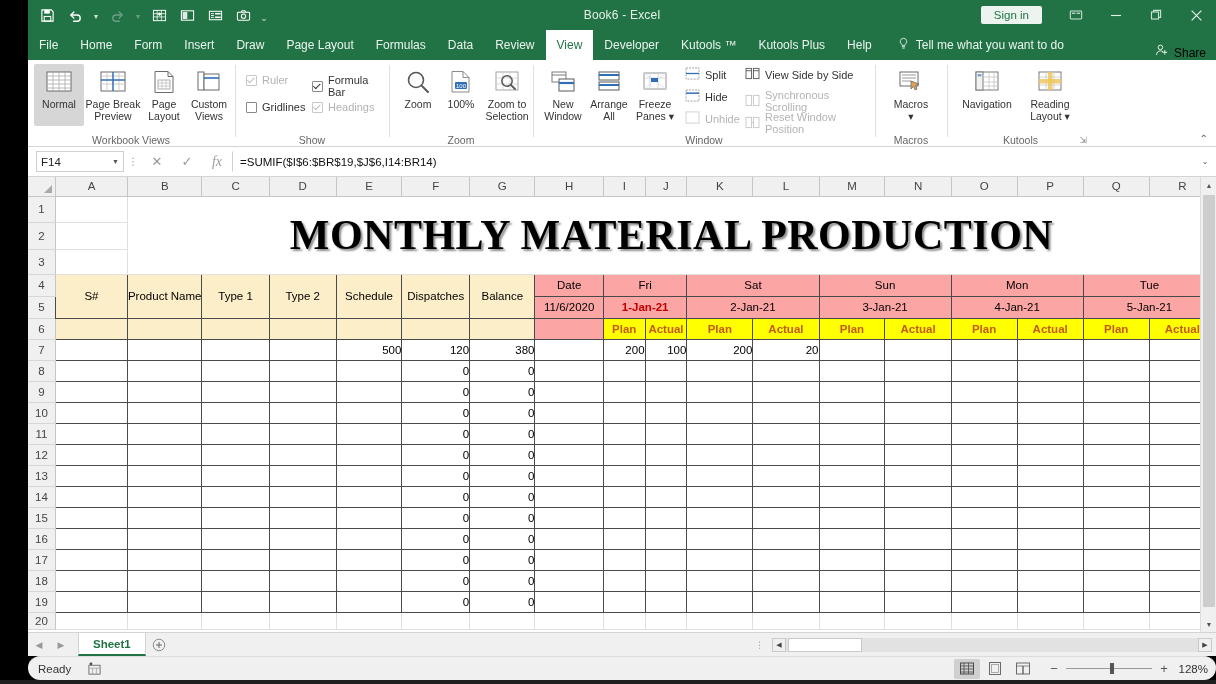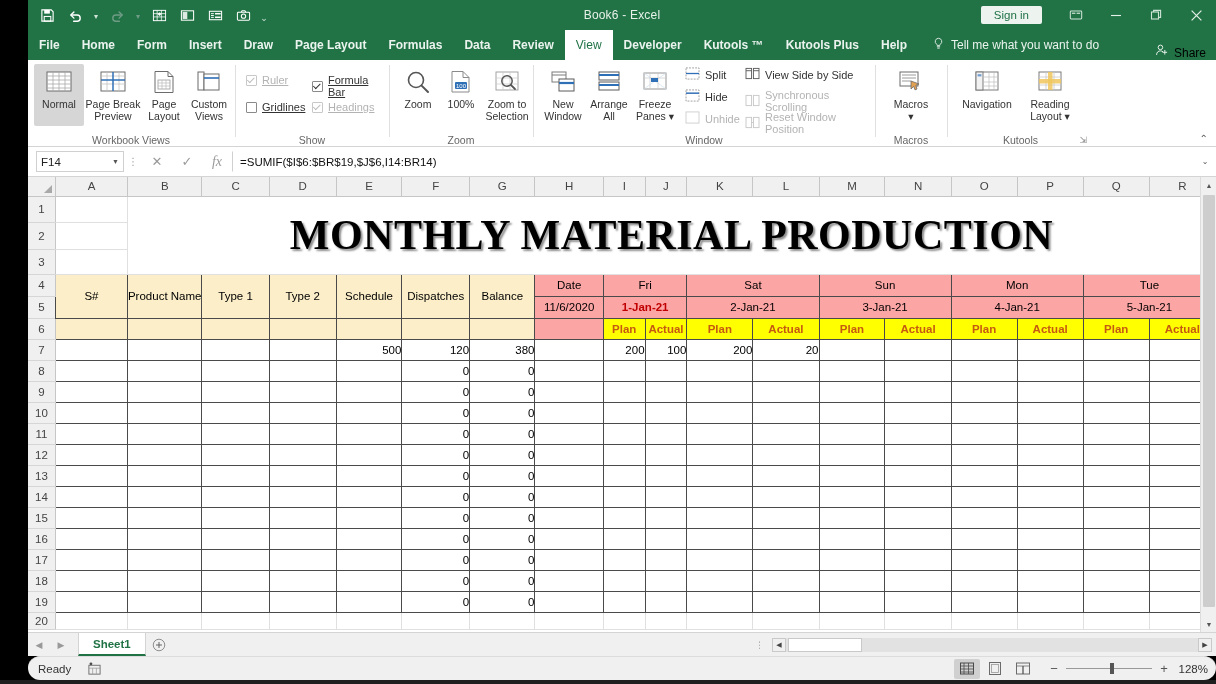--- a/index.html
+++ b/index.html
@@ -33,21 +33,20 @@
   .tb-icon{ width:40px; height:30px; display:flex; align-items:center; justify-content:center; cursor:pointer; color:#d7e7dd;}
 
   
   .tabbar{
     position:absolute; left:28px; top:30px; width:1188px; height:30px;
     background:#217346; display:flex; align-items:flex-end;
   }
   .tab{
     height:30px; line-height:30px; padding:0 11px; font-size:12px; color:#eaf3ee; cursor:pointer;
     white-space:nowrap;
-    font-weight:bold;
   }
   .tab.active{ background:#ffffff; color:#217346; font-weight:400; }
   .tellme{ display:flex; align-items:center; gap:6px; height:30px; padding:0 10px 0 14px; font-size:12px; color:#eaf3ee; cursor:pointer;}
   .share{ position:absolute; right:10px; height:30px; display:flex; align-items:flex-end; gap:5px; font-size:12px; color:#000000; cursor:pointer;}
 
   
   .ribbon{
     position:absolute; left:28px; top:60px; width:1188px; height:87px;
     background:#fff; border-bottom:1px solid #d4d4d4;
   }
@@ -57,21 +56,21 @@
     font-size:10.5px; color:#666;
   }
   .rsep{ position:absolute; top:5px; width:1px; height:72px; background:#e0e0e0; }
   .bigbtn{
     position:absolute; top:4px; width:52px; height:62px; display:flex; flex-direction:column;
     align-items:center; cursor:pointer; border-radius:2px; padding-top:3px;
   }
   .bigbtn.sel{ background:#d6d6d6; }
   .bigbtn .bi{ height:30px; display:flex; align-items:center; justify-content:center; }
   .bigbtn .bl{ font-size:10.5px; color:#333; text-align:center; line-height:11.5px; margin-top:2px; }
-  .chk{ position:absolute; display:flex; align-items:center; gap:5px; font-size:11px; color:#333; cursor:pointer;text-decoration:underline; }
+  .chk{ position:absolute; display:flex; align-items:center; gap:5px; font-size:11px; color:#333; cursor:pointer; }
   .chk.dis{ color:#b3b3b3; }
   .box{
     width:11px; height:11px; border:1px solid #8a8a8a; background:#fff; border-radius:1px;
     display:flex; align-items:center; justify-content:center; flex:0 0 11px;
   }
   .chk.dis .box{ border-color:#c8c8c8; }
   .box.on::after{ content:""; width:6px; height:3px; border-left:1.6px solid #333; border-bottom:1.6px solid #333; transform:rotate(-45deg) translate(0px,-1px); }
   .chk.dis .box.on::after{ border-color:#bdbdbd; }
   .smallbtn{ position:absolute; display:flex; align-items:center; gap:5px; font-size:11px; color:#333; cursor:pointer; padding:1px 3px; border-radius:2px;}
   .smallbtn.dis{ color:#b3b3b3; }

